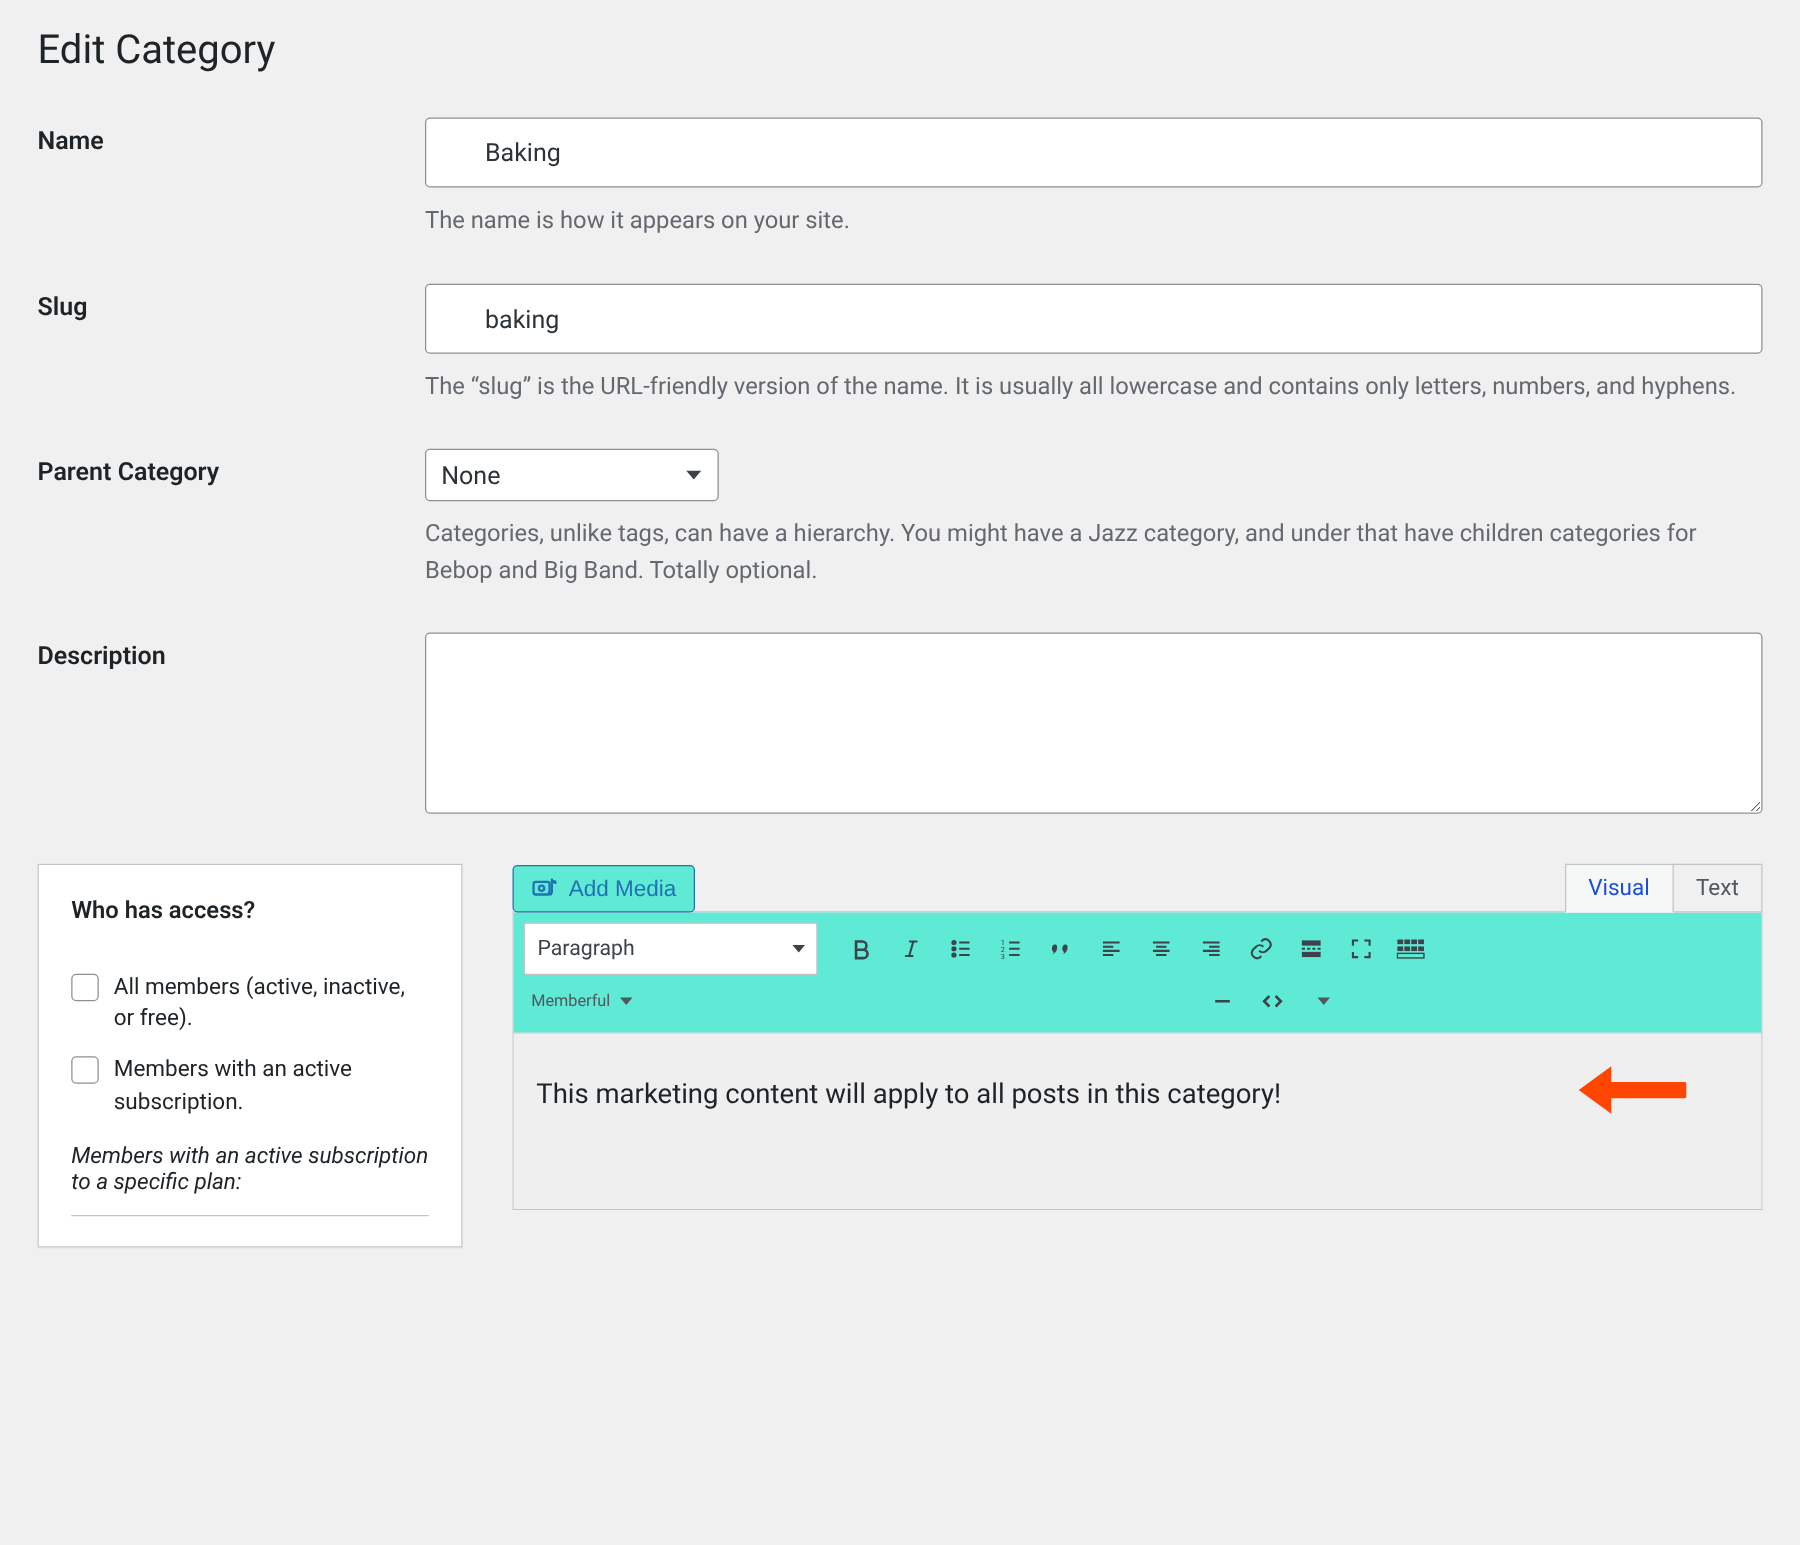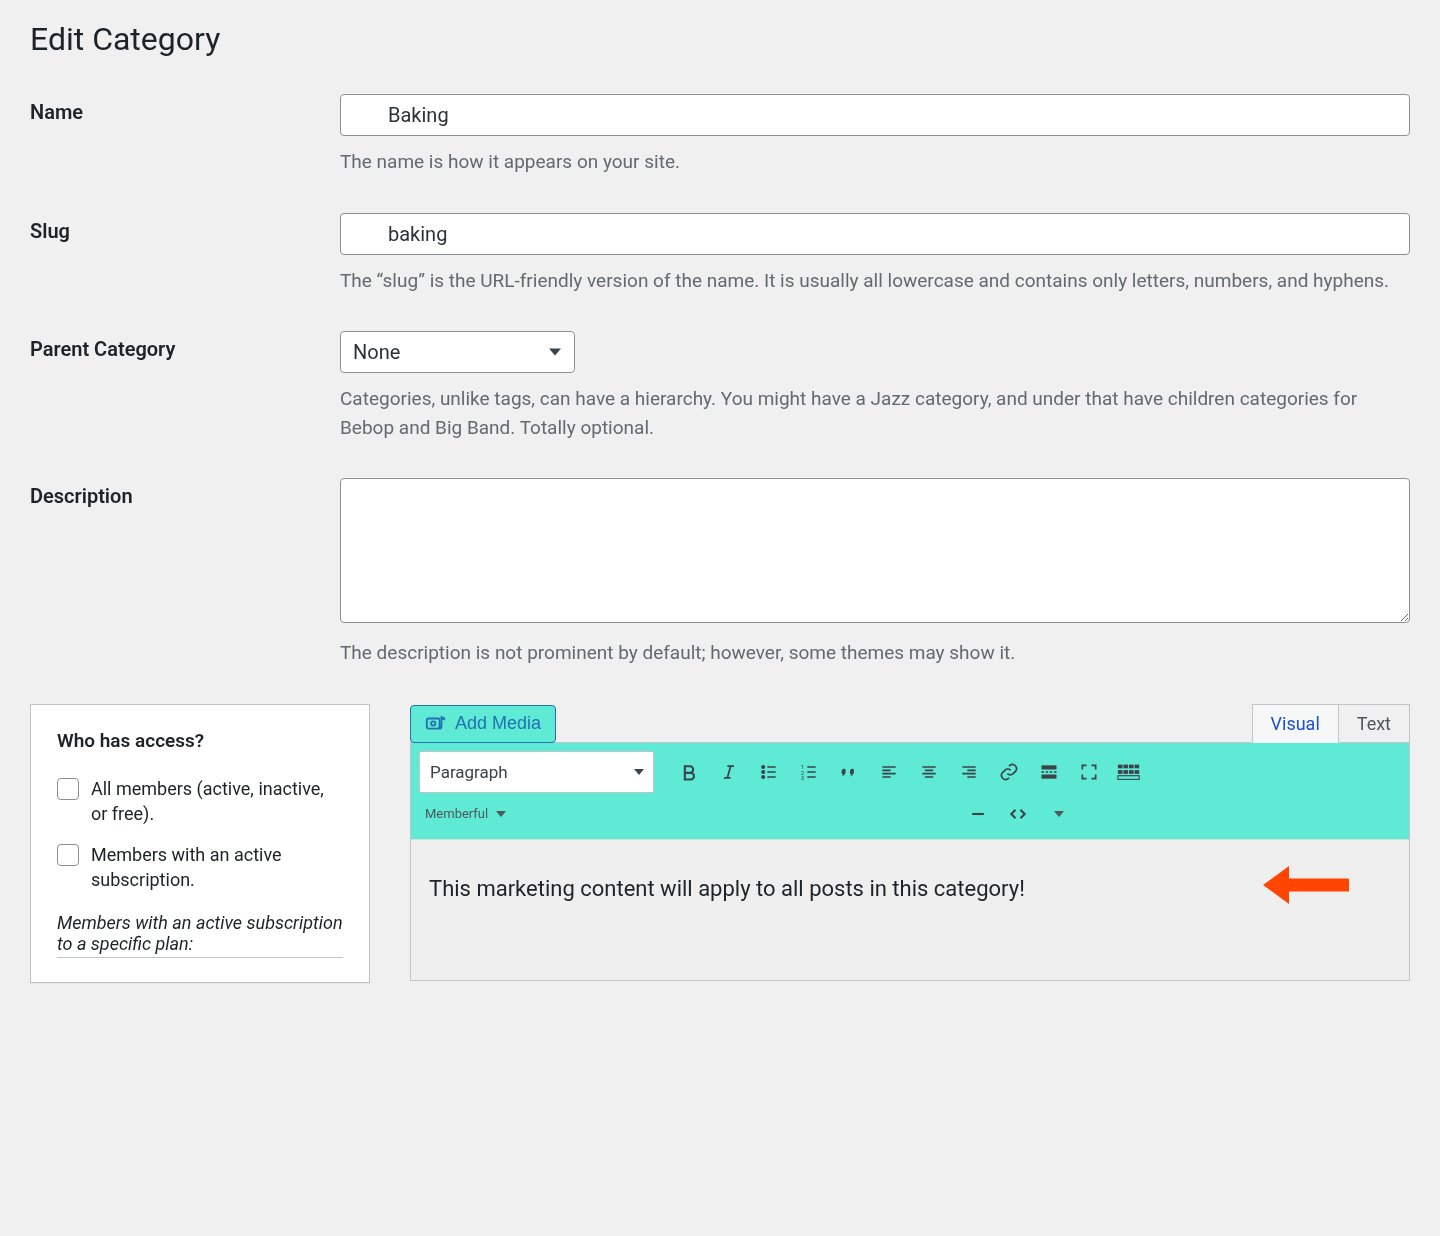--- a/index.html
+++ b/index.html
@@ -35,21 +35,21 @@
   input[type="text"], textarea, select {
     font-family: inherit;
     font-size: 20px;
     padding: 6px 12px;
     border: 1px solid #8c8f94;
     border-radius: 4px;
     background: #fff;
     color: #2c3338;
     width: 100%;
   }
-  input[type="text"] { height: 42px; padding-left: 47px; }
+  input[type="text"] { height: 56px; padding-left: 47px; }
   select {
     height: 42px;
     width: 235px;
     background: #fff;
     appearance: none;
     -webkit-appearance: none;
     padding-right: 48px;
     position: relative;
   }
   .select-wrap {
@@ -85,21 +85,21 @@
   .access-box {
     width: 340px;
     background: #fff;
     border: 1px solid #c3c4c7;
     box-shadow: 0 1px 1px rgba(0,0,0,.04);
     padding: 24px 26px;
   }
   .access-box h3 {
     font-size: 19px;
     font-weight: 600;
-    margin-bottom: 24px;
+    margin-bottom: 38px;
     color: #1d2327;
   }
   .check-row {
     display: flex;
     align-items: flex-start;
     margin-bottom: 16px;
   }
   .check-row input[type="checkbox"] {
     width: 22px;
     height: 22px;
@@ -115,21 +115,21 @@
   .check-row label {
     font-size: 18px;
     color: #1d2327;
     line-height: 1.4;
   }
   .plan-heading {
     font-size: 18px;
     font-style: italic;
     color: #1d2327;
     margin-top: 20px;
-    padding-bottom: 3px;
+    padding-bottom: 16px;
     border-bottom: 1px solid #c3c4c7;
   }
   .editor-col {
     flex: 1;
     position: relative;
   }
   .media-row {
     display: flex;
     justify-content: space-between;
     align-items: flex-end;
@@ -281,21 +281,20 @@
       </select>
     </span>
     <div class="helper">Categories, unlike tags, can have a hierarchy. You might have a Jazz category, and under that have children categories for Bebop and Big Band. Totally optional.</div>
   </div>
 </div>
 
 <div class="form-row">
   <div class="field-label">Description</div>
   <div class="field-body">
     <textarea style=""></textarea>
-    <div class="helper">The description is not prominent by default; however, some themes may show it.</div>
   </div>
 </div>
 
 <div class="lower">
 
   <div class="access-box">
     <h3>Who has access?</h3>
     <div class="check-row">
       <input type="checkbox" style="">
       <label>All members (active, inactive, or free).</label>

